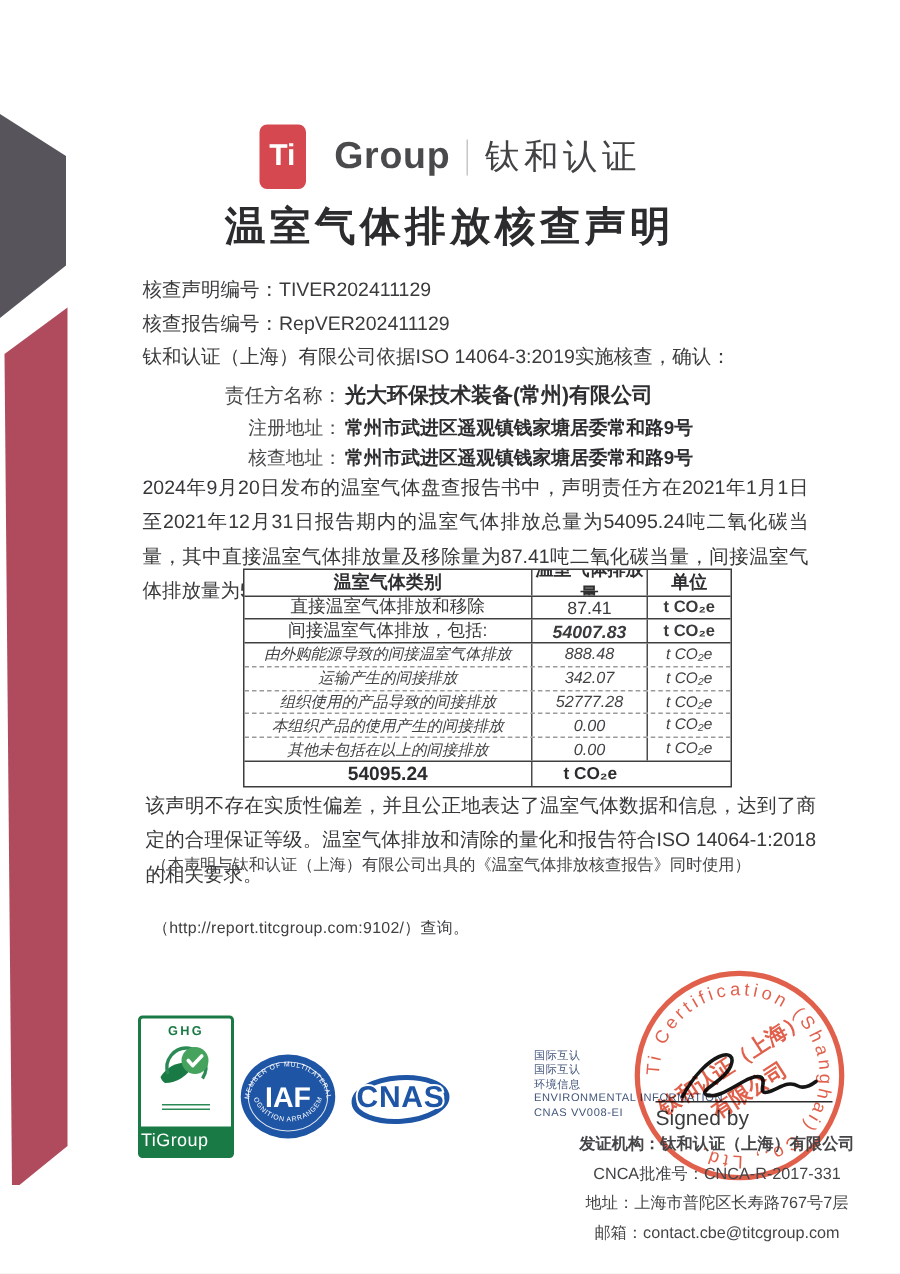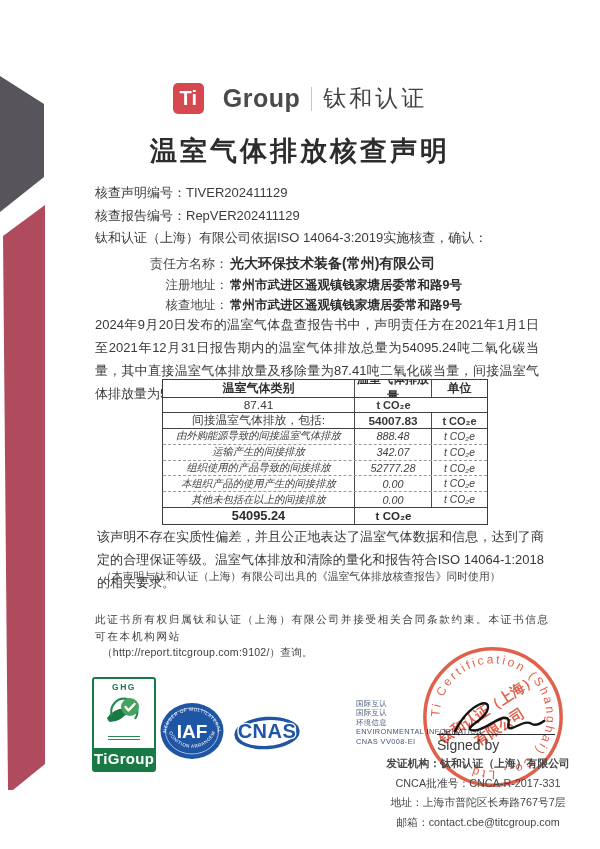--- a/index.html
+++ b/index.html
@@ -3,21 +3,21 @@
 <meta charset="utf-8">
 <style>
   * { margin:0; padding:0; box-sizing:border-box; }
   body { background:#e8e8e8; font-family:"Liberation Sans","DejaVu Sans",sans-serif; }
   .page { position:relative; width:600px; height:849px; background:#ffffff; margin:0 auto; overflow:hidden; color:#3a3a3c; }
 
   .deco { position:absolute; left:0; top:0; }
 
   
   .logo-row { position:absolute; top:83px; left:0; width:600px; display:flex; justify-content:center; align-items:center; }
-  .ti-box { width:31px; height:31px; background:#d5484f; border-radius:5px; color:#fff; font-weight:bold; font-size:20px; display:flex; align-items:center; justify-content:center; }
+  .ti-box { width:31px; height:43px; background:#d5484f; border-radius:5px; color:#fff; font-weight:bold; font-size:20px; display:flex; align-items:center; justify-content:center; }
   .group-txt { font-size:25px; font-weight:bold; color:#4a4a4c; margin-left:19px; letter-spacing:.5px; }
   .logo-div { width:1px; height:24px; background:#c6c6c6; margin:0 11px; }
   .logo-cn { font-size:23px; color:#434345; letter-spacing:3px; font-weight:500; }
 
   .title { position:absolute; top:133px; left:0; width:600px; text-align:center; font-size:27px; font-weight:800; letter-spacing:3px; color:#2c2c2e; }
 
   .meta { position:absolute; left:95px; top:182px; font-size:13px; line-height:22.6px; color:#3b3b3d; }
 
   .party { position:absolute; left:110px; top:253px; width:420px; }
   .party-row { display:flex; align-items:baseline; line-height:20.5px; }
@@ -33,38 +33,38 @@
   .t-row { display:grid; grid-template-columns:192px 77px auto; align-items:center; height:15.8px; }
   .t-row.head { height:17.5px; }
   .t-cell { height:100%; display:flex; align-items:center; justify-content:center; text-align:center; overflow:hidden; }
   .t-cell.c1, .t-cell.c2 { border-right:1px solid #4c4c4c; }
   .t-row.b-solid { border-bottom:1px solid #404040; }
   .t-row.b-dash { border-bottom:1px dashed #9a9a9a; }
   .t-row.head .t-cell { font-size:12px; font-weight:bold; color:#2f2f31; }
   .t-row.r-normal .t-cell.c1 { font-size:11.8px; color:#39393b; }
   .t-row.r-normal .t-cell.c2 { font-size:11.8px; }
   .t-row.r-normal .t-cell.c3 { font-size:11px; font-weight:bold; }
-  .t-row.vbold .t-cell.c2 { font-weight:bold; }
+  .t-row.vbold .t-cell.c2 { font-weight:bold;font-style:italic; }
   .t-row.r-italic .t-cell { font-style:italic; font-size:10.3px; color:#414143; }
   .t-row.r-italic .t-cell.c2 { font-size:10.8px; }
   .t-row.r-total .t-cell { font-size:12.8px; font-weight:bold; color:#2c2c2e; }
   .t-row.r-total .t-cell.c3 { font-size:11.5px; }
 
   .conclusion { position:absolute; left:97px; top:525px; width:447px; font-size:13px; line-height:23px; text-align:justify; color:#38383a; }
   .note { position:absolute; left:101px; top:570px; font-size:10.8px; color:#454547; }
   .issue { position:absolute; left:95px; top:590px; font-size:13.5px; color:#353537; }
   .legal { position:absolute; left:95px; top:611px; width:455px; font-size:10.6px; color:#3f3f41; line-height:16.5px; }
   .legal .l1 { letter-spacing:1.7px; }
   .legal .l2 { margin-left:7px; letter-spacing:.2px; }
 
   
   .badge-tigroup { position:absolute; left:92px; top:677px; width:64px; height:95px; border:2px solid #1a7a45; border-radius:3px; display:flex; flex-direction:column; align-items:center; background:#fff; }
   .ghg-txt { color:#1a7a45; font-size:8.5px; font-weight:bold; letter-spacing:1.5px; margin-top:3px; }
   .micro { width:32px; height:1.6px; background:#2a8a55; margin-top:1.6px; }
-  .tig-bar { margin-top:auto; width:100%; background:#1a7a45; color:#fff; font-weight:bold; font-size:15px; padding:2.5px 0 3px; letter-spacing:.3px; }
+  .tig-bar { margin-top:auto; width:100%; background:#1a7a45; color:#fff; font-weight:normal; font-size:12px; padding:2.5px 0 3px; letter-spacing:.3px; }
 
   .badge-iaf { position:absolute; left:160px; top:702px; }
   .badge-cnas { position:absolute; left:233px; top:704px; }
   .cnas-info { position:absolute; left:356px; top:699px; font-size:7.4px; line-height:9.4px; color:#41547a; letter-spacing:.4px; }
 
   .sig-squiggle { position:absolute; left:441px; top:693px; }
   .sig-line { position:absolute; left:437px; top:734px; width:118px; border-top:1.5px solid #2b2b2b; }
   .signed-by { position:absolute; left:437px; top:737px; width:118px; text-align:left; font-size:14px; color:#3c3c3e; }
   .stamp { position:absolute; left:420px; top:644px; mix-blend-mode:multiply; opacity:.88; }
 
@@ -115,20 +115,21 @@
 
   <p class="summary">2024年9月20日发布的温室气体盘查报告书中，声明责任方在2021年1月1日至2021年12月31日报告期内的温室气体排放总量为54095.24吨二氧化碳当量，其中直接温室气体排放量及移除量为87.41吨二氧化碳当量，间接温室气体排放量为54007.83吨二氧化碳当量。</p>
 
   <div class="ghg-table">
     <div class="t-row head b-solid">
       <div class="t-cell c1">温室气体类别</div>
       <div class="t-cell c2">温室气体排放量</div>
       <div class="t-cell c3">单位</div>
     </div>
     <div class="t-row r-normal b-solid">
+      <div class="t-cell c1">直接温室气体排放和移除</div>
       <div class="t-cell c2">87.41</div>
       <div class="t-cell c3">t CO₂e</div>
     </div>
     <div class="t-row r-normal vbold b-solid">
       <div class="t-cell c1">间接温室气体排放，包括:</div>
       <div class="t-cell c2">54007.83</div>
       <div class="t-cell c3">t CO₂e</div>
     </div>
     <div class="t-row r-italic b-dash">
       <div class="t-cell c1">由外购能源导致的间接温室气体排放</div>
@@ -157,21 +158,20 @@
     </div>
     <div class="t-row r-total">
       <div class="t-cell c2">54095.24</div>
       <div class="t-cell c3">t CO₂e</div>
     </div>
   </div>
 
   <p class="conclusion">该声明不存在实质性偏差，并且公正地表达了温室气体数据和信息，达到了商定的合理保证等级。温室气体排放和清除的量化和报告符合ISO 14064-1:2018的相关要求。</p>
   <p class="note">（本声明与钛和认证（上海）有限公司出具的《温室气体排放核查报告》同时使用）</p>
   <div class="legal">
-    <div class="l1">此证书所有权归属钛和认证（上海）有限公司并接受相关合同条款约束。本证书信息可在本机构网站</div>
     <div class="l2">（http://report.titcgroup.com:9102/）查询。</div>
   </div>
 
   <div class="badge-tigroup">
     <div class="ghg-txt">GHG</div>
     <svg width="44" height="42" viewBox="0 0 44 42">
       <path d="M5,26 Q13,14 28,17 Q20,30 8,30 Q6,29 5,26 Z" fill="#1a7a45"></path>
       <path d="M10,24 A 13,13 0 1 1 33,27" fill="none" stroke="#2a8a55" stroke-width="2.2"></path>
       <circle cx="28" cy="15" r="9" fill="#45a35e"></circle>
       <path d="M23.5,15 l3,3.4 l6,-6.4" fill="none" stroke="#ffffff" stroke-width="2.4" stroke-linecap="round" stroke-linejoin="round"></path>

